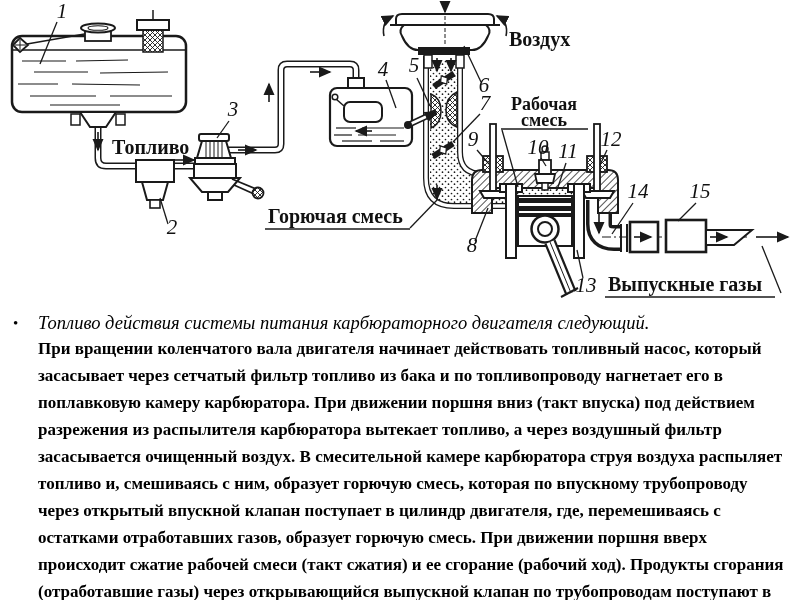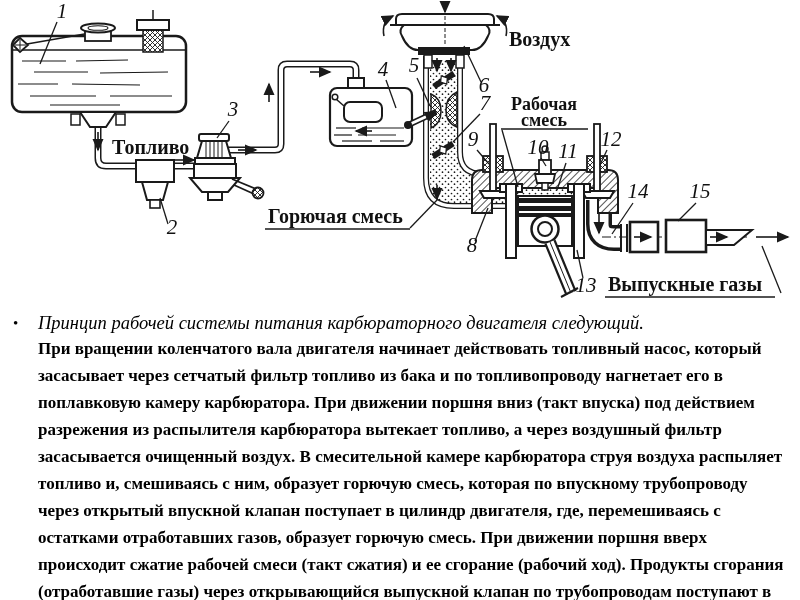--- a/index.html
+++ b/index.html
@@ -279,15 +279,15 @@
     <text class="txt lbl-s" x="544" y="110" text-anchor="middle">Рабочая</text>
     <text class="txt lbl-s" x="544" y="126" text-anchor="middle">смесь</text>
     <text class="txt lbl" x="268" y="223">Горючая смесь</text>
     <text class="txt lbl" x="608" y="291">Выпускные газы</text>
   </g>
 </svg>
 </div>
 
 <div class="text-block">
   <span class="bullet">•</span>
-  <p class="lead">Принцип рабочей системы питания карбюраторного двигателя следующий.</p>
+  <p class="lead">Топливо действия системы питания карбюраторного двигателя следующий.</p>
   <p class="bodytext">При вращении коленчатого вала двигателя начинает действовать топливный насос, который засасывает через сетчатый фильтр топливо из бака и по топливопроводу нагнетает его в поплавковую камеру карбюратора. При движении поршня вниз (такт впуска) под действием разрежения из распылителя карбюратора вытекает топливо, а через воздушный фильтр засасывается очищенный воздух. В смесительной камере карбюратора струя воздуха распыляет топливо и, смешиваясь с ним, образует горючую смесь, которая по впускному трубопроводу через открытый впускной клапан поступает в цилиндр двигателя, где, перемешиваясь с остатками отработавших газов, образует горючую смесь. При движении поршня вверх происходит сжатие рабочей смеси (такт сжатия) и ее сгорание (рабочий ход). Продукты сгорания (отработавшие газы) через открывающийся выпускной клапан по трубопроводам поступают в глушитель и далее в атмосферу.</p>
 </div>
 
 </body></html>

